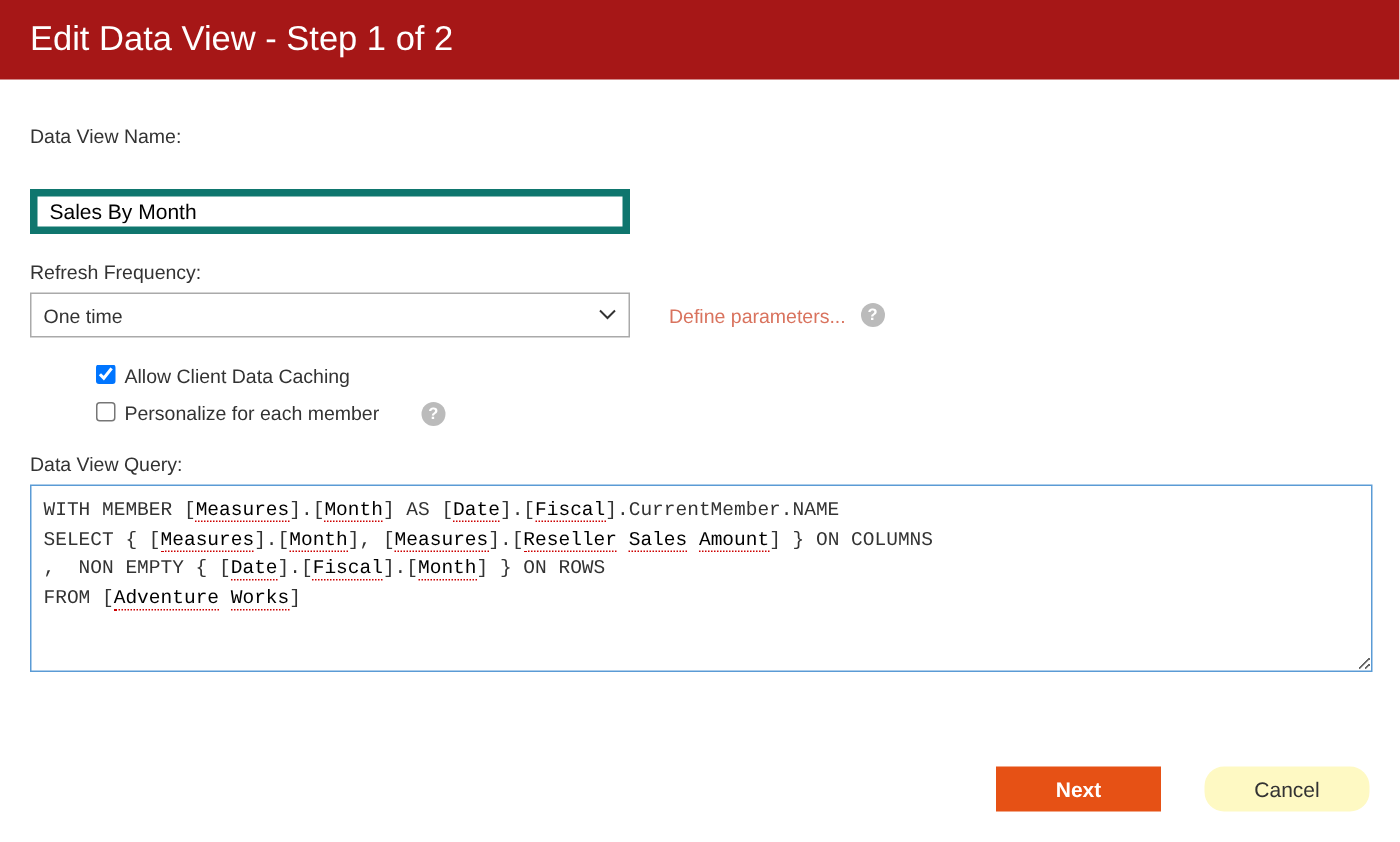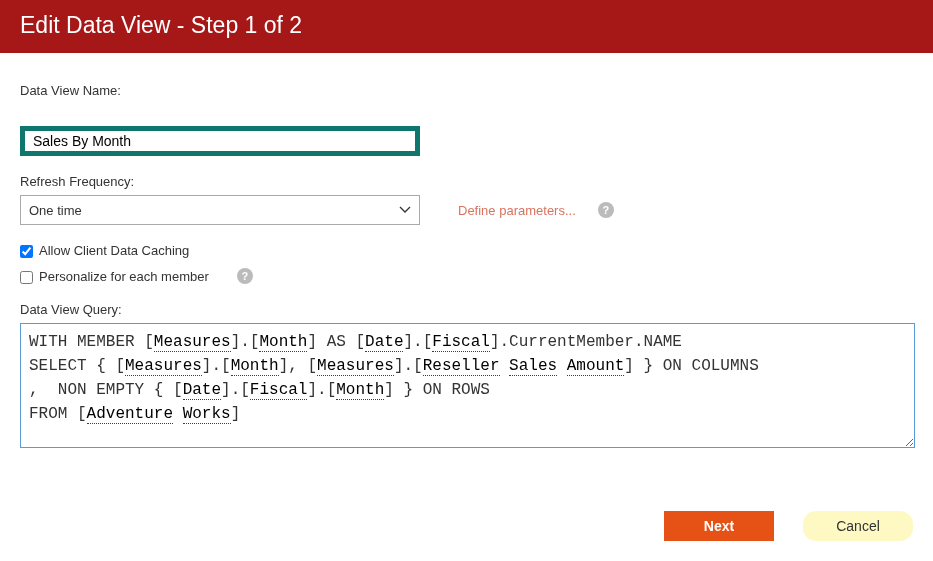--- a/index.html
+++ b/index.html
@@ -34,21 +34,21 @@
       padding: 4px 8px;
       font-size: 14px;
       border: 5px solid #0f766e;
       outline: none;
       font-family: inherit;
       margin-top: 22px;
     }
     .dropdown-row {
       display: flex;
       align-items: center;
-      gap: 18px;
+      gap: 6px;
     }
     .dropdown {
       width: 400px;
       height: 30px;
       border: 1px solid #aaa;
       display: flex;
       align-items: center;
       justify-content: space-between;
       padding: 0 8px;
       font-size: 13px;
@@ -73,34 +73,35 @@
       height: 16px;
       border-radius: 50%;
       background: #bbb;
       color: #fff;
       font-size: 11px;
       font-weight: bold;
       margin-left: 4px;
     }
     .checkbox-row {
       display: flex;
-      align-items: flex-end;
+      align-items: flex-start;
       font-size: 13px;
       margin-bottom: 10px;
+      margin-left: 44px;
     }
     .checkbox-row input[type="checkbox"] {
       margin-right: 6px;
     }
     .query-area {
       width: 895px;
       height: 125px;
       border: 1px solid #5a9bd5;
       padding: 6px 8px;
       font-family: "Consolas", "Courier New", monospace;
-      font-size: 16px;
+      font-size: 13px;
       line-height: 1.5;
       white-space: pre-wrap;
       overflow: auto;
       resize: both;
       outline: none;
       position: relative;
     }
     .kw-red { color: #000; border-bottom: 1.5px dotted #c00; }
     .footer {
       position: absolute;

